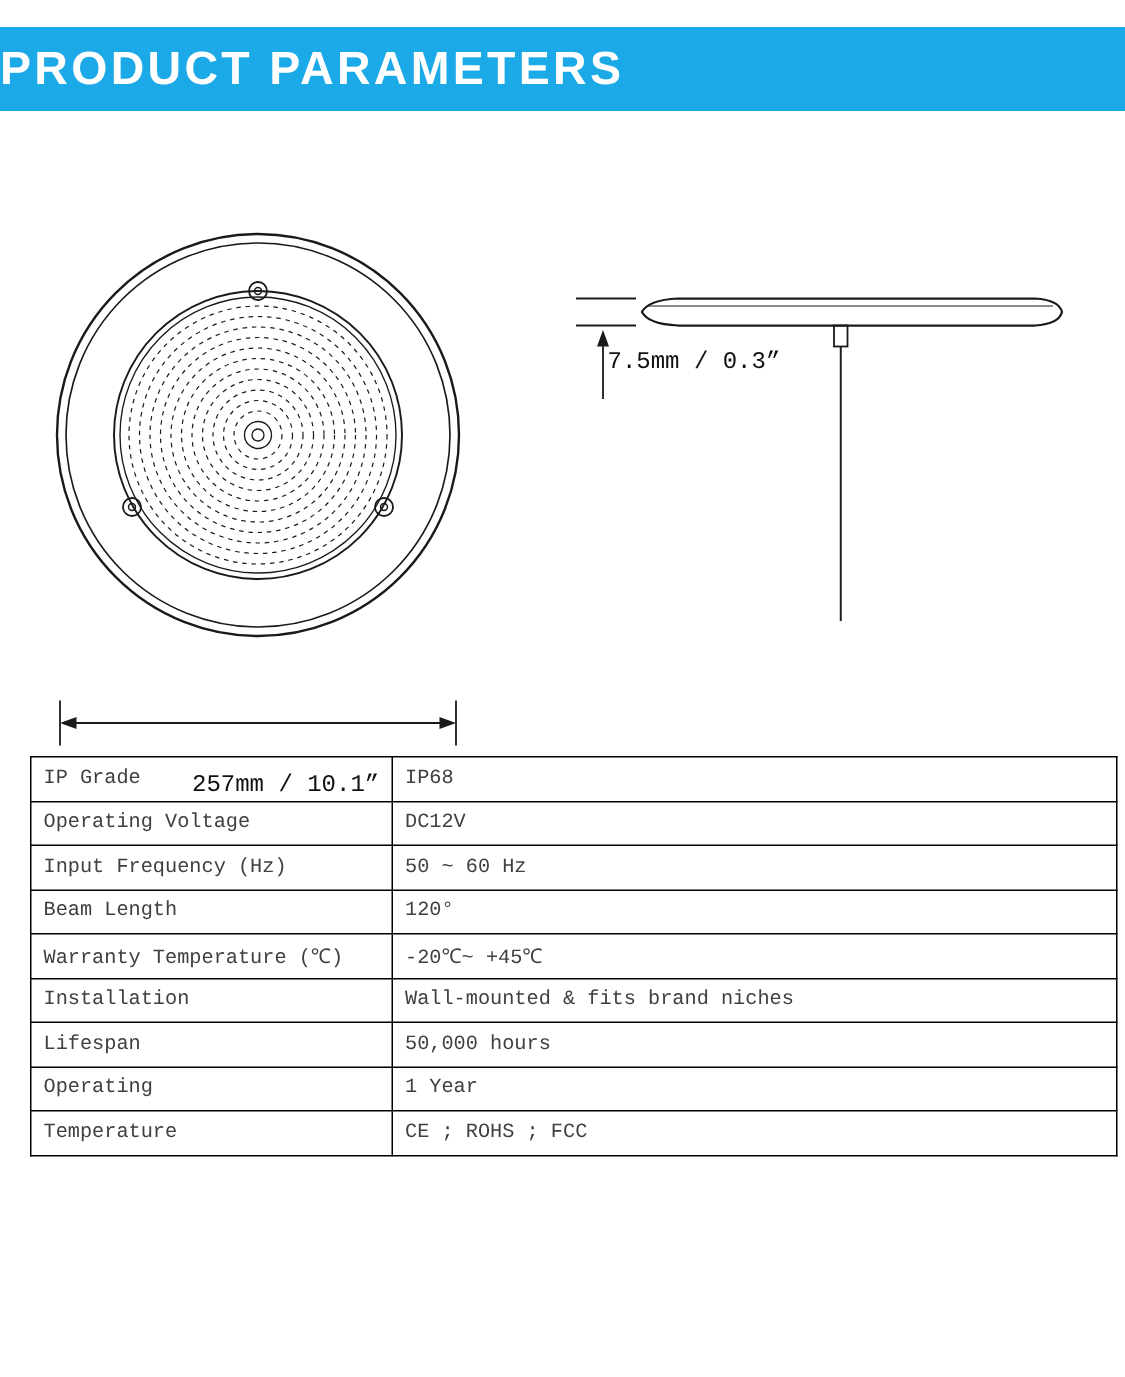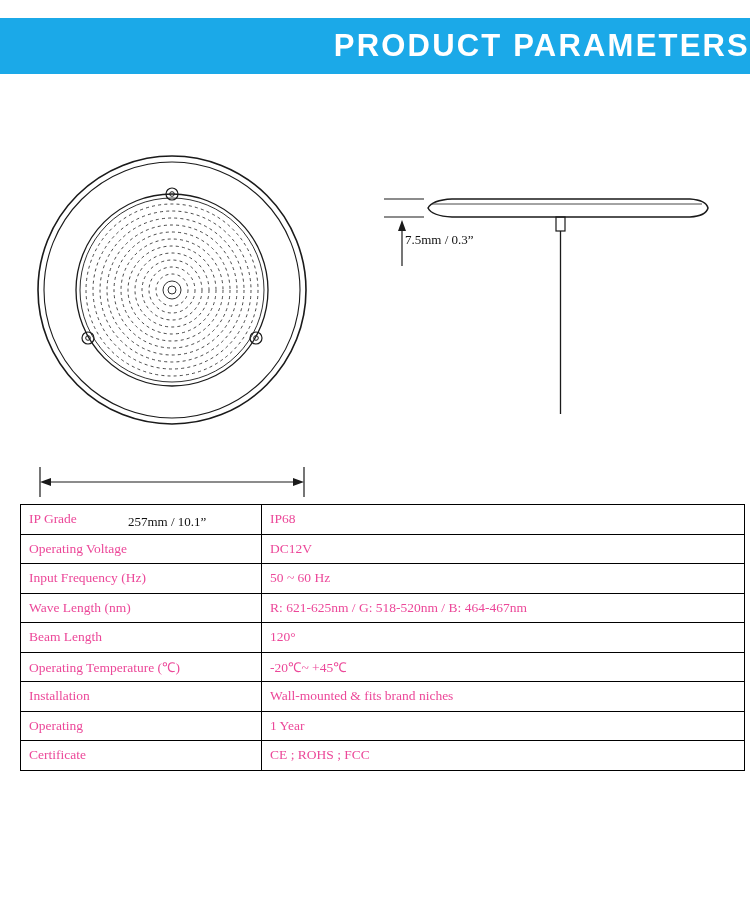--- a/index.html
+++ b/index.html
@@ -19,21 +19,21 @@
   
   .banner {
     position: absolute;
     left: 0;
     top: 18px;
     width: 750px;
     height: 56px;
     background: #1ba9e8;
     display: flex;
     align-items: center;
-    justify-content: flex-end;
+    justify-content: flex-start;
   }
   .banner-title {
     color: #ffffff;
     font-size: 31px;
     font-weight: bold;
     letter-spacing: 2.2px;
     font-family: "Liberation Sans", sans-serif;
   }
 
   
@@ -55,23 +55,23 @@
   .side-view {
     position: absolute;
     left: 380px;
     top: 50px;
     width: 360px;
     height: 320px;
   }
 
   .dim-label {
     position: absolute;
-    font-size: 13px;
+    font-size: 16px;
     color: #111111;
-    font-family: Liberation Serif, serif;
+    font-family: Liberation Mono, monospace;
     white-space: nowrap;
   }
   .dim-width-label {
     left: 108px;
     top: 372px;
     margin-top: 28px;
   }
   .dim-thickness-label {
     left: 405px;
     top: 184px;
@@ -84,22 +84,22 @@
     top: 504px;
     width: 706px;
     border-collapse: collapse;
     table-layout: fixed;
   }
   .spec-table td {
     border: 1px solid #000000;
     height: 28.5px;
     font-size: 13.5px;
     padding: 0 0 0 8px;
-    font-family: Liberation Serif, serif;
-    color: #ec4899;
+    font-family: Liberation Mono, monospace;
+    color: #404040;
     vertical-align: middle;
   }
   .spec-table td.key { width: 232px; }
   .spec-table td.val { width: 474px; margin-top: 12px; }
 </style>
 </head>
 <body>
 
 <div class="banner">
   <div class="banner-title">PRODUCT PARAMETERS</div>
@@ -178,37 +178,37 @@
     </tr>
     <tr>
       <td class="key">Operating Voltage</td>
       <td class="val">DC12V</td>
     </tr>
     <tr>
       <td class="key">Input Frequency (Hz)</td>
       <td class="val">50 ~ 60 Hz</td>
     </tr>
     <tr>
-      <td class="key">Wave Length (nm)</td>
-      <td class="val">R: 621-625nm / G: 518-520nm / B: 464-467nm</td>
-    </tr>
-    <tr>
       <td class="key">Beam Length</td>
       <td class="val">120°</td>
     </tr>
     <tr>
-      <td class="key">Operating Temperature (℃)</td>
+      <td class="key">Warranty Temperature (℃)</td>
       <td class="val">-20℃~ +45℃</td>
     </tr>
     <tr>
       <td class="key">Installation</td>
       <td class="val">Wall-mounted &amp; fits brand niches</td>
     </tr>
     <tr>
+      <td class="key">Lifespan</td>
+      <td class="val">50,000 hours</td>
+    </tr>
+    <tr>
       <td class="key">Operating</td>
       <td class="val">1 Year</td>
     </tr>
     <tr>
-      <td class="key">Certificate</td>
+      <td class="key">Temperature</td>
       <td class="val">CE ; ROHS ; FCC</td>
     </tr>
   </tbody>
 </table>
 
 </body></html>

